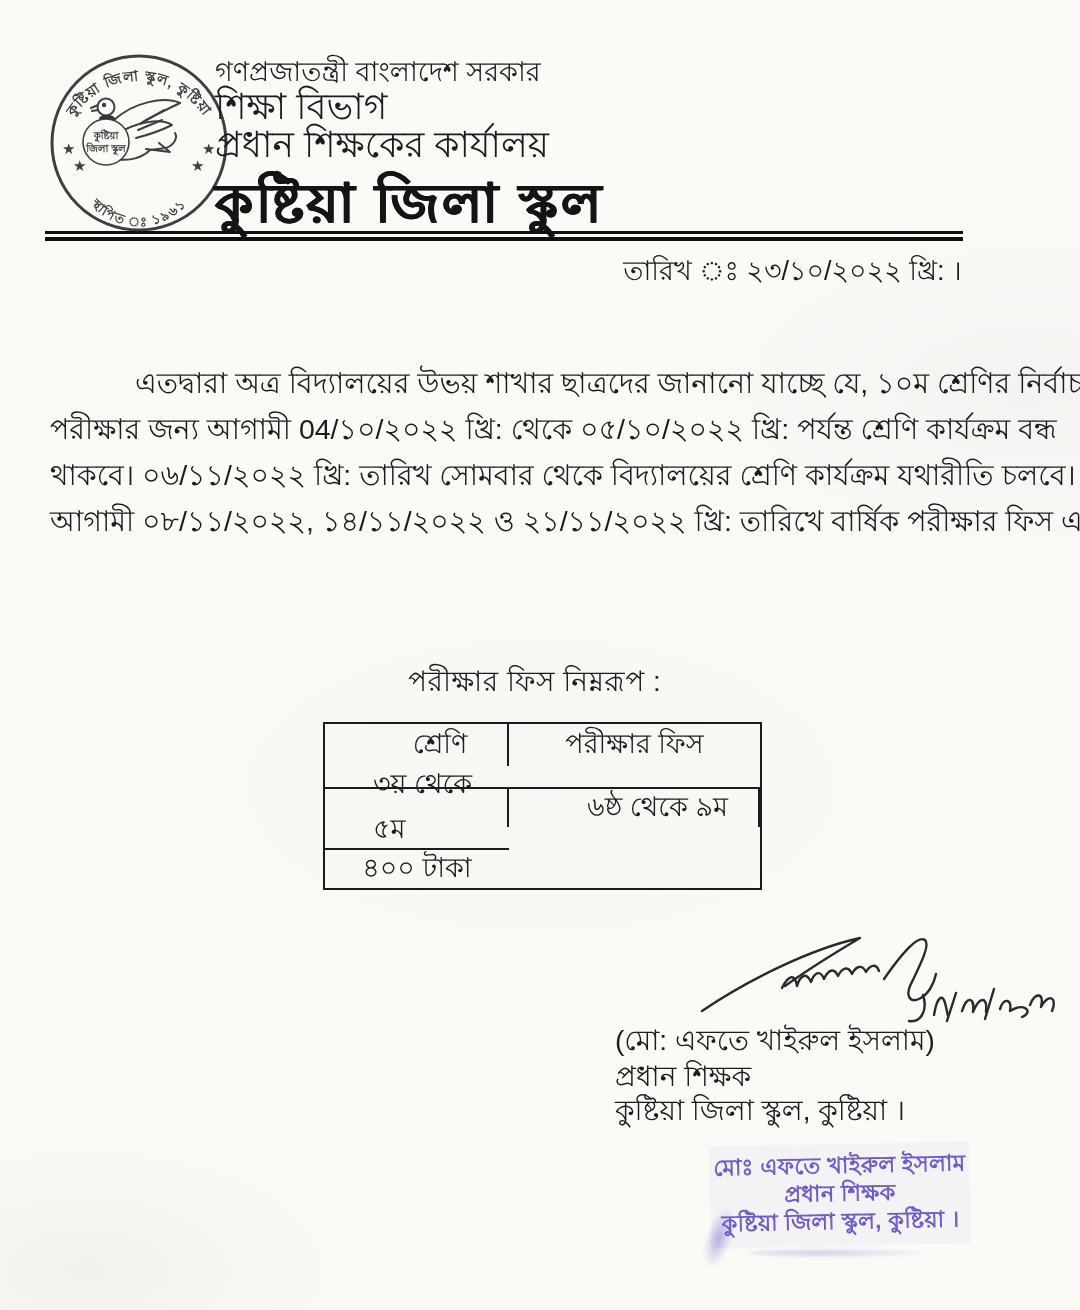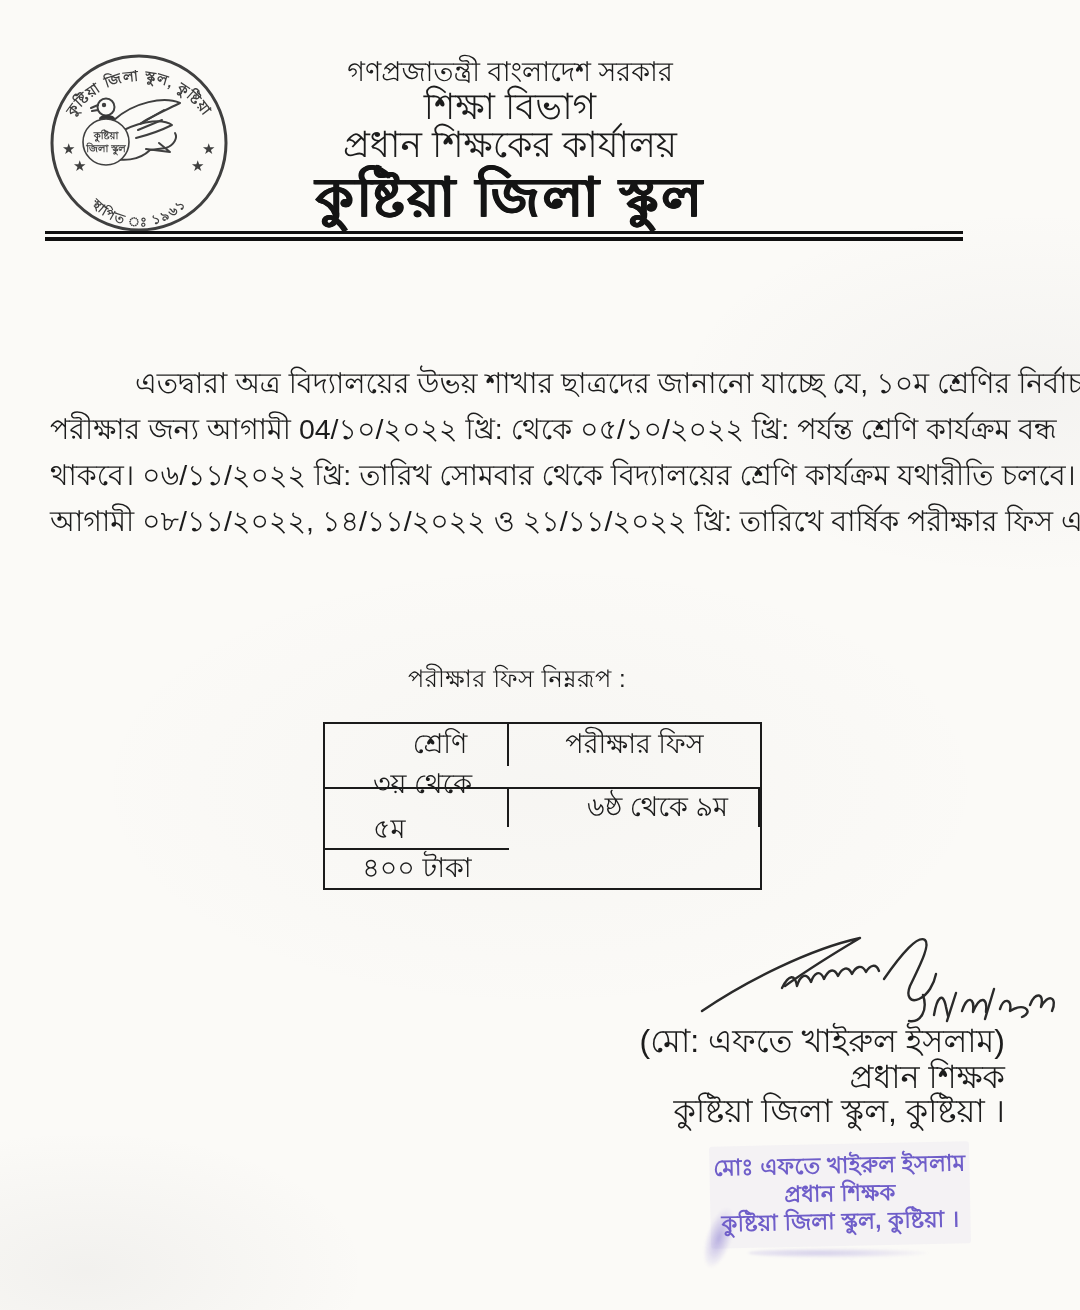--- a/index.html
+++ b/index.html
@@ -6,56 +6,56 @@
   .page{
     position:relative;width:1080px;height:1310px;margin:0 auto;overflow:hidden;
     color:#1c1c1c;font-family:"Liberation Sans", sans-serif;
     background:
       radial-gradient(ellipse 400px 200px at 8% 97%, rgba(120,120,120,.07), transparent 70%),
       radial-gradient(ellipse 500px 260px at 95% 30%, rgba(130,130,140,.06), transparent 70%),
       radial-gradient(ellipse 600px 300px at 50% 60%, rgba(140,140,140,.04), transparent 75%),
       #fbfaf7;
   }
   
-  .hdr{position:absolute;left:215px;top:56px;width:590px;text-align:center;}
+  .hdr{position:absolute;left:215px;top:56px;width:590px;text-align:left;}
   .hdr-l1{font-size:27px;line-height:33px;}
   .hdr-l2{font-size:36px;line-height:36px;}
   .hdr-l3{font-size:36px;line-height:39px;}
   .hdr-title{
     font-size:54px;line-height:62px;font-weight:bold;letter-spacing:3px;
     text-shadow:1px 0 0 currentColor, -0.5px 0 0 currentColor;
-    margin-top:2px;color:#141414;
+    margin-top:8px;color:#141414;
   }
   .rule{
     position:absolute;left:45px;top:231px;width:918px;height:10px;box-sizing:border-box;
     border-top:3px solid #101010;border-bottom:4px solid #101010;
   }
   .date-line{position:absolute;left:620px;top:250px;width:345px;text-align:center;font-size:27px;}
   
   .seal{position:absolute;left:46px;top:50px;width:186px;height:186px;}
   
   .body-text{position:absolute;left:50px;top:360px;width:980px;font-size:28.5px;}
   .body-text .bline{height:46px;line-height:46px;white-space:nowrap;}
   .body-text .bline:first-child{padding-left:85px;}
   
-  .fees-heading{position:absolute;left:408px;top:660px;font-size:24px;letter-spacing:.5px;}
+  .fees-heading{position:absolute;left:408px;top:660px;font-size:28px;letter-spacing:.5px;}
   .feetable{
     position:absolute;left:323px;top:722px;
     display:grid;grid-template-columns:184px 251px;
     border:2px solid #1b1b1b;background:transparent;
   }
   .feetable .cell{
     display:flex;align-items:center;justify-content:center;
     font-size:27px;height:42px;
   }
   .feetable .cell.c1{border-right:2px solid #1b1b1b;padding-left:48px;}
   .feetable .cell.rdiv{border-top:2px solid #1b1b1b;height:38px;margin-top:21px;}
   
   .sig-svg{position:absolute;left:688px;top:925px;}
-  .sig-block{position:absolute;left:615px;top:1024px;width:390px;text-align:right;font-size:32px;}
+  .sig-block{position:absolute;left:615px;top:1024px;width:390px;text-align:left;font-size:28px;}
   .sig-name{line-height:34px;}
   .sig-title{line-height:34px;margin-top:2px;}
   .sig-org{line-height:34px;}
   
   .stamp{
     position:absolute;left:710px;top:1144px;width:256px;padding:8px 2px 10px;
     transform:rotate(-1.2deg);text-align:center;color:#6f5ec9;
     background:rgba(116,98,205,0.05);border-radius:3px;
   }
   .stamp .sline{font-size:22.5px;line-height:28px;font-weight:bold;letter-spacing:.3px;}
@@ -115,20 +115,21 @@
 
   <div class="hdr">
     <div class="hdr-l1">গণপ্রজাতন্ত্রী বাংলাদেশ সরকার</div>
     <div class="hdr-l2">শিক্ষা বিভাগ</div>
     <div class="hdr-l3">প্রধান শিক্ষকের কার্যালয়</div>
     <div class="hdr-title">কুষ্টিয়া জিলা স্কুল</div>
   </div>
 
   <div class="rule"></div>
 
+  <div class="date-line">তারিখ ঃ ২৩/১০/২০২২ খ্রি: ।</div>
 
   <div class="body-text">
     <div class="bline">এতদ্বারা অত্র বিদ্যালয়ের উভয় শাখার ছাত্রদের জানানো যাচ্ছে যে, ১০ম শ্রেণির নির্বাচনী</div>
     <div class="bline">পরীক্ষার জন্য আগামী 04/১০/২০২২ খ্রি: থেকে  ০৫/১০/২০২২ খ্রি: পর্যন্ত শ্রেণি কার্যক্রম বন্ধ</div>
     <div class="bline">থাকবে। ০৬/১১/২০২২ খ্রি: তারিখ সোমবার থেকে বিদ্যালয়ের শ্রেণি কার্যক্রম যথারীতি চলবে।</div>
     <div class="bline">আগামী ০৮/১১/২০২২,  ১৪/১১/২০২২ ও ২১/১১/২০২২ খ্রি: তারিখে বার্ষিক পরীক্ষার ফিস এবং</div>
   </div>
 
   <div class="fees-heading">পরীক্ষার ফিস নিম্নরূপ :</div>
 

